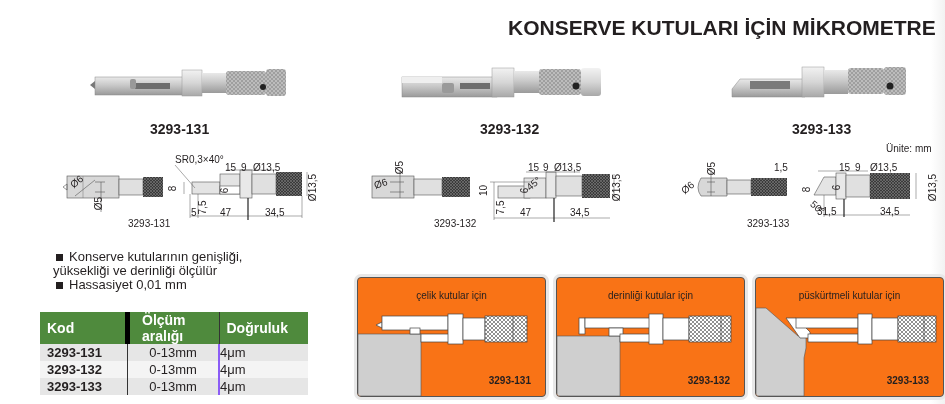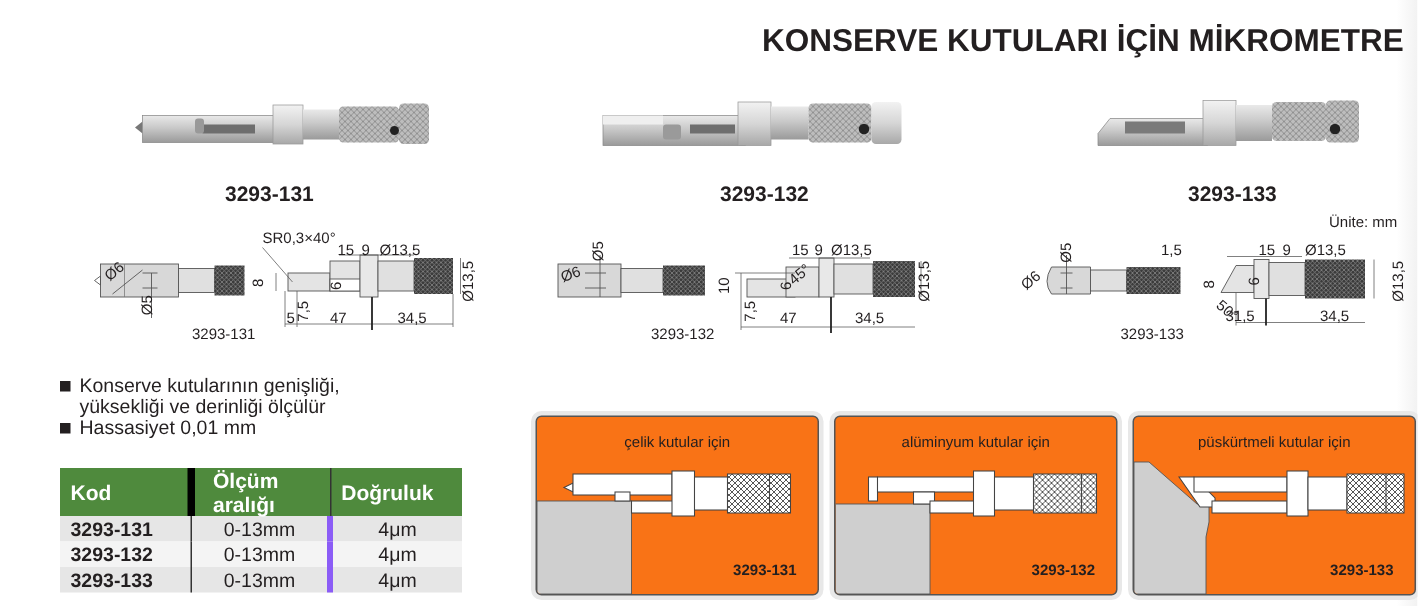--- a/index.html
+++ b/index.html
@@ -4,30 +4,30 @@
 <style>
   html, body { margin:0; padding:0; }
   body { width:945px; height:404px; background:#ffffff; position:relative; overflow:hidden;
          font-family:"Liberation Sans", sans-serif; color:#231f20; }
   .abs { position:absolute; }
   .title { left:508px; top:16px; font-size:21px; font-weight:bold; letter-spacing:0px; color:#231f20; white-space:nowrap; }
   .photo-label { font-size:14px; font-weight:bold; white-space:nowrap; }
   .dim-label { font-size:10px; white-space:nowrap; color:#231f20; }
   .unit { left:886px; top:143px; font-size:10px; }
   .bullets { left:40px; top:250px; font-size:13px; line-height:14px; }
-  .bullets .b { position:relative; padding-left:13px; }
+  .bullets .b { position:relative; padding-left:13px;margin-left:16px; }
   .bullets .b::before { content:""; position:absolute; left:0; top:4px; width:7px; height:7px; background:#231f20; }
   .spec-table { left:40px; top:312px; width:268px; border-collapse:collapse; font-size:13px; }
   .spec-table th { background:#4f8a3d; color:#fff; font-weight:bold; text-align:left; height:18px; padding:0 0 0 7px; font-size:14px; }
   .spec-table td { height:17px; padding:0; font-size:13px; }
   .spec-table tr.r0 td, .spec-table tr.r2 td { background:#e6e6e6; }
   .spec-table tr.r1 td { background:#f4f4f4; }
   .spec-table td.c0 { font-weight:bold; padding-left:7px; width:80px; border-right:1px solid #333; }
-  .spec-table td.c1 { text-align:center; width:90px; border-right:4px solid #8b5cf6; }
-  .spec-table td.c2 { text-align:center; }
+  .spec-table td.c1 { text-align:center; width:90px; border-right:2px solid #8b5cf6; }
+  .spec-table td.c2 { }
   .spec-table th.h0 { border-right:5px solid #000000; }
   .spec-table th.h1 { border-right:1px solid #333; text-align:left; padding-left:12px; }
   .panel { width:187px; height:118px; border:1px solid #555; border-radius:4px; background:#f97316; box-shadow:0 0 0 3px #e8e8e8; overflow:hidden; }
   .panel-cap { position:absolute; left:0; right:0; top:12px; text-align:center; font-size:10px; }
   .panel-code { position:absolute; right:14px; bottom:10px; font-size:10px; font-weight:bold; }
   svg { position:absolute; overflow:visible; }
   .right-fade { right:0; top:0; width:14px; height:404px; background:linear-gradient(to right, #fff, #f2f2f2); }
 </style>
 </head>
 <body>
@@ -277,21 +277,21 @@
     <rect x="63" y="56" width="30" height="8" fill="#fff" stroke="#444" stroke-width="0.7"></rect>
     <rect x="90" y="36" width="15" height="30" fill="#fff" stroke="#444" stroke-width="0.7"></rect>
     <rect x="105" y="40" width="22" height="22" fill="#fff" stroke="#444" stroke-width="0.7"></rect>
     <rect x="127" y="38" width="42" height="26" fill="url(#knurlLine)" stroke="#444" stroke-width="0.7"></rect>
     <line x1="155" y1="38" x2="155" y2="64" stroke="#444" stroke-width="0.7"></line>
   </svg>
   <div class="panel-code">3293-131</div>
 </div>
 
 <div class="abs panel" style="left:556px;top:277px;">
-  <div class="panel-cap">alüminyum kutular için</div>
+  <div class="panel-cap">derinliği kutular için</div>
   <svg width="187" height="118" viewBox="0 0 187 118">
     <rect x="0" y="58" width="63" height="60" fill="#cfcfcf" stroke="#555" stroke-width="0.6"></rect>
     <rect x="22" y="40" width="6" height="16" fill="#fff" stroke="#444" stroke-width="0.7"></rect>
     <rect x="28" y="40" width="68" height="10" fill="#fff" stroke="#444" stroke-width="0.7"></rect>
     <rect x="52" y="50" width="14" height="8" fill="#fff" stroke="#444" stroke-width="0.7"></rect>
     <rect x="63" y="56" width="30" height="8" fill="#fff" stroke="#444" stroke-width="0.7"></rect>
     <rect x="92" y="36" width="14" height="30" fill="#fff" stroke="#444" stroke-width="0.7"></rect>
     <rect x="106" y="40" width="26" height="22" fill="#fff" stroke="#444" stroke-width="0.7"></rect>
     <rect x="132" y="38" width="42" height="26" fill="url(#knurlLine)" stroke="#444" stroke-width="0.7"></rect>
     <line x1="164" y1="38" x2="164" y2="64" stroke="#444" stroke-width="0.7"></line>

